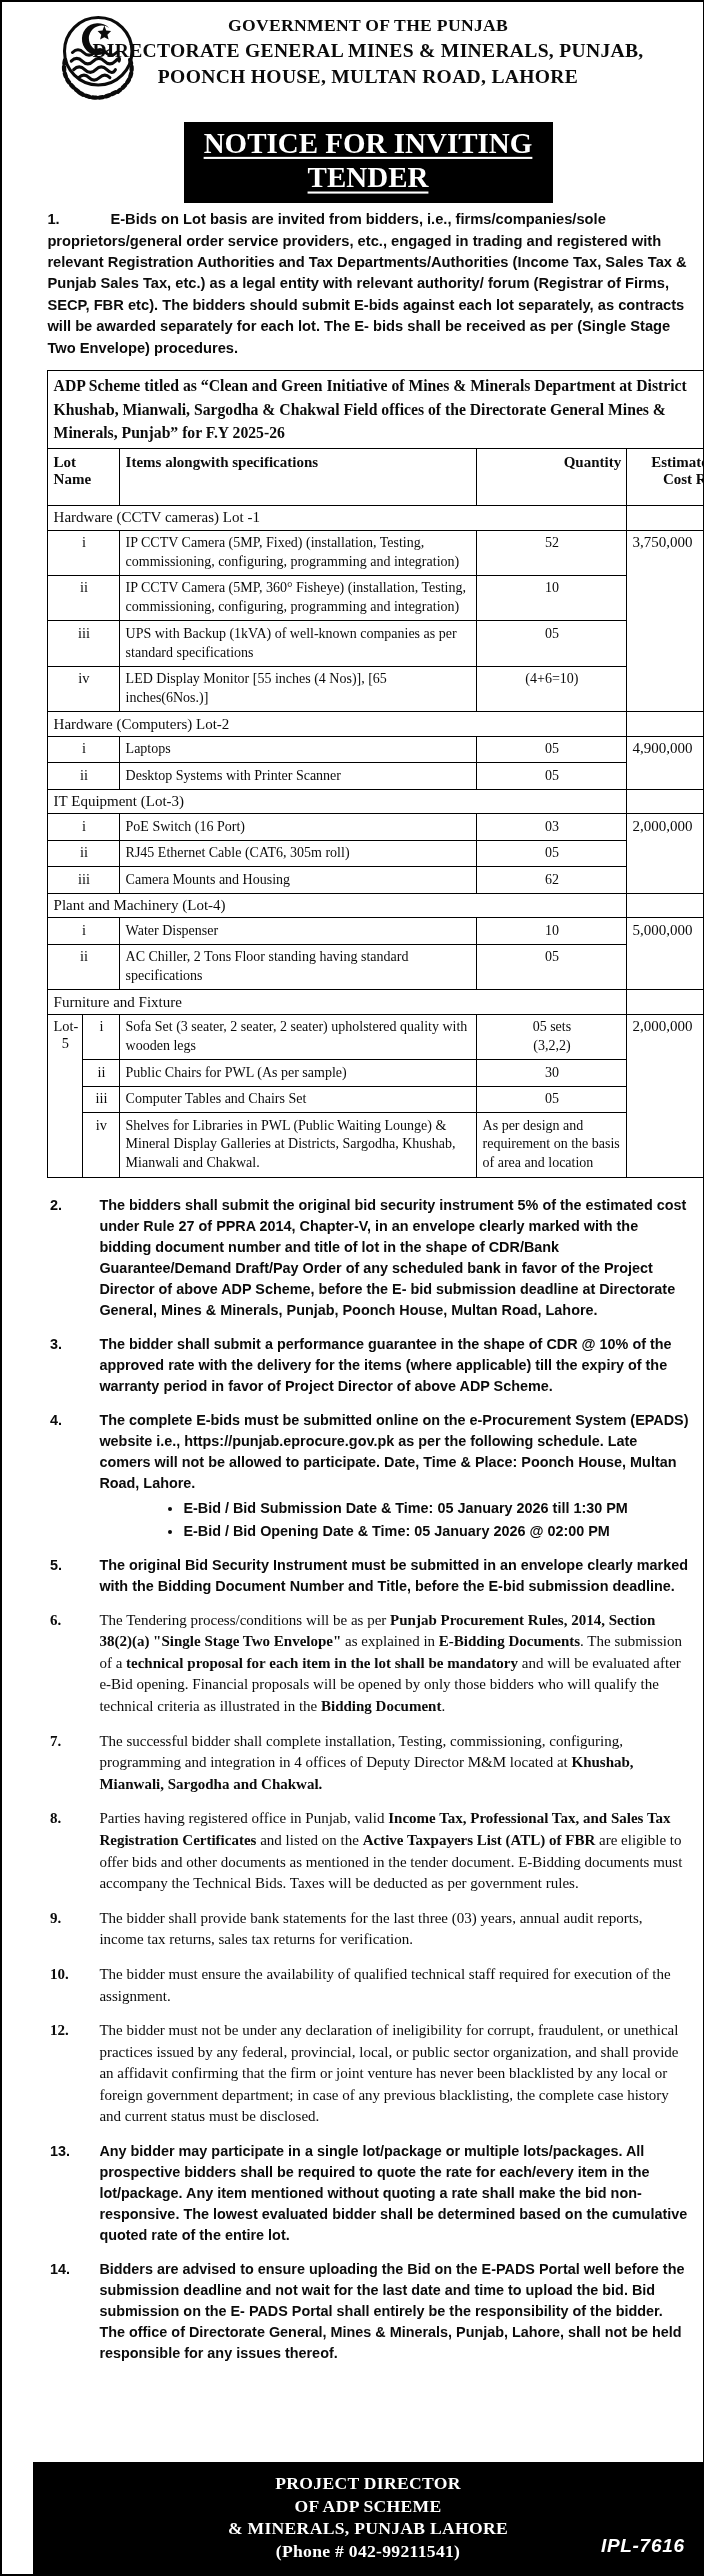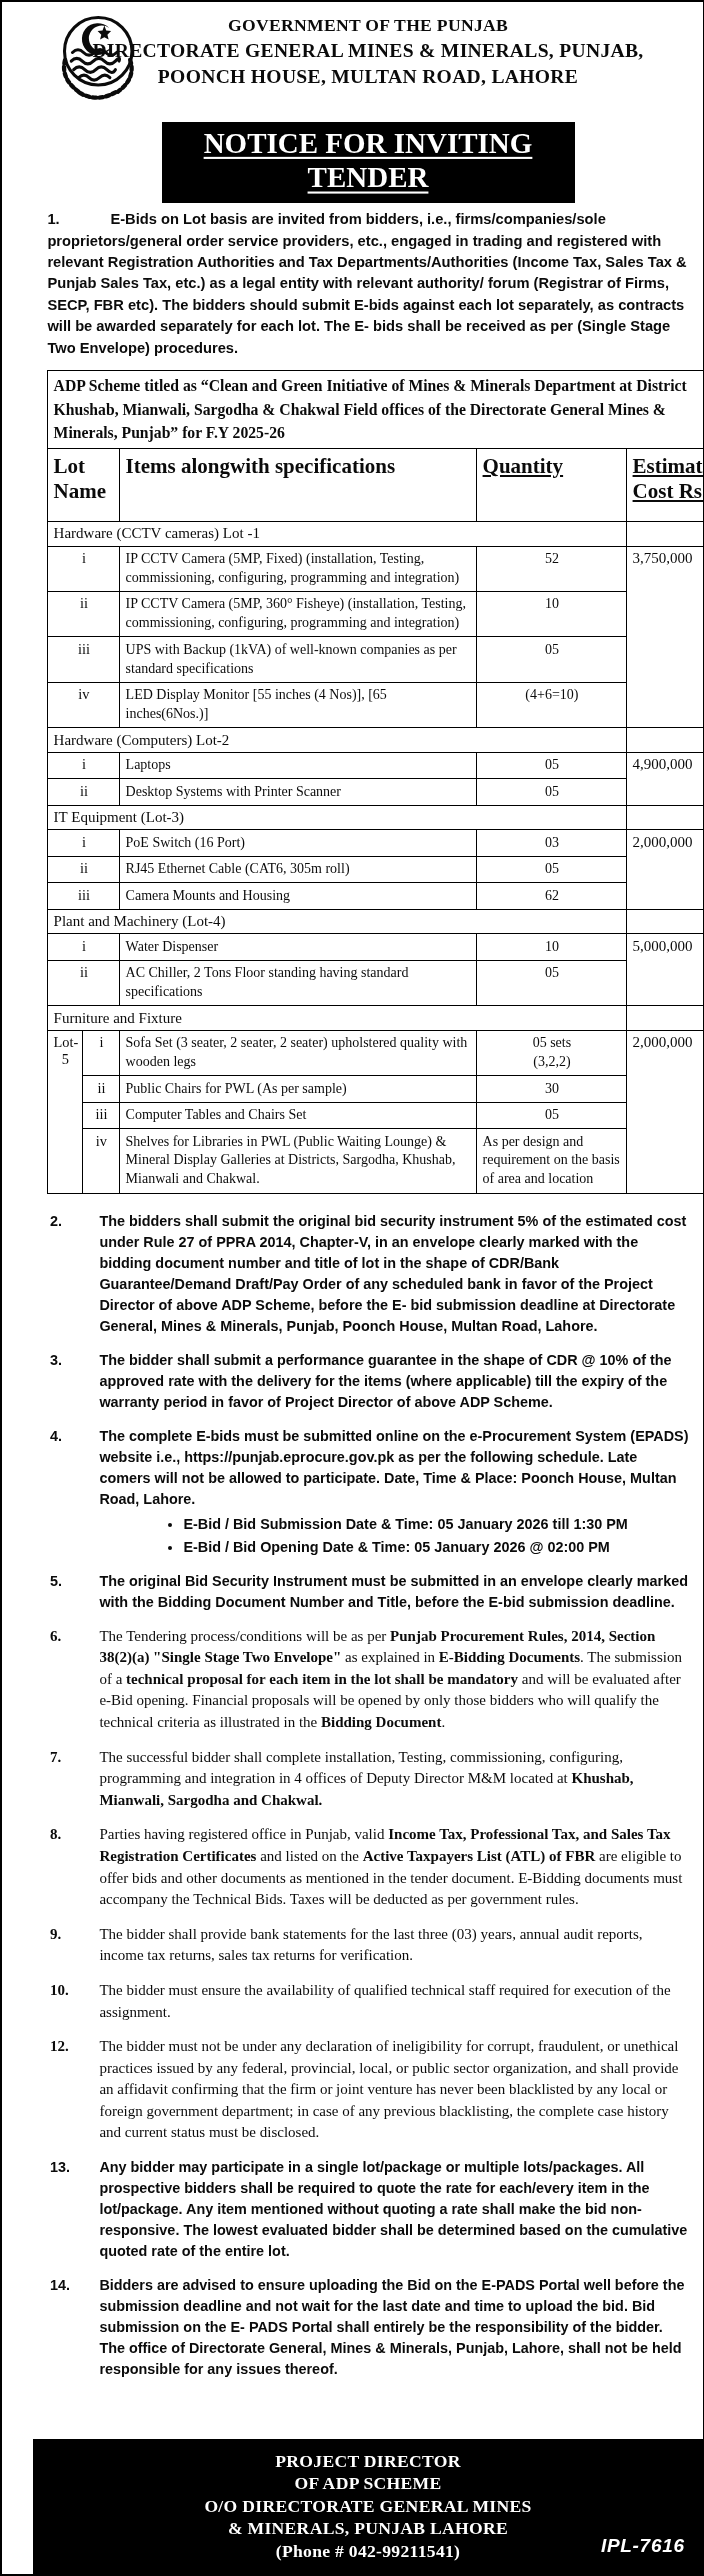--- a/index.html
+++ b/index.html
@@ -11,21 +11,21 @@
   }
   .content{flex:1 1 auto;padding:7.8px 14.4px 0 14.4px;overflow:hidden;}
   
   .header{position:relative;text-align:center;padding-top:5.2px;min-height:98px;}
   .logo{position:absolute;left:6.5px;top:2.6px;}
   .org-line{font-weight:700;letter-spacing:0.3px;}
   .org-line.l1{font-size:17.6px;}
   .org-line.l2{font-size:19.6px;margin-top:3.9px;}
   .org-line.l3{font-size:19.6px;margin-top:3.9px;}
   .banner{
-    width:413px;margin:9.2px auto 3.9px auto;background:#000;color:#fff;
+    width:369px;margin:9.2px auto 3.9px auto;background:#000;color:#fff;
     text-align:center;padding:5.2px 0 9.2px 0;
   }
   .banner span{
     font-family:"Liberation Serif",serif;font-weight:700;font-size:29px;
     letter-spacing:0;text-decoration:underline;text-underline-offset:3.9px;
     display:inline-block;transform:scaleY(1.05);
   }
   
   .para{position:relative;margin:0 0 13px 0;}
   .para .ptext{display:block;}
@@ -36,22 +36,22 @@
   .serif .pno{font-size:15px;}
   .b{font-weight:700;}
   .intro{margin:6.5px 0 10.5px 0;font-size:14.7px;}
   .pno-in{display:inline-block;width:63px;font-weight:700;}
   .bullets{margin:3.9px 0 0 84px;padding:0;list-style:disc;}
   .bullets li{margin:2px 0;font-family:"Liberation Sans",sans-serif;font-weight:700;font-size:14.4px;line-height:1.45;}
   
   table.tender{border-collapse:collapse;width:675px;margin:5.2px auto 17px auto;table-layout:fixed;}
   table.tender th,table.tender td{border:1.3px solid #000;padding:3.3px 5.2px;vertical-align:top;}
   td.ttl{font-weight:700;font-size:15.7px;line-height:1.5;padding:5.2px 6.5px;}
-  tr.cols th{font-weight:700;font-size:21px;text-align:left;vertical-align:top;padding:5.2px 5.2px 17px 5.2px;}
-  tr.cols th.c{text-align:left;text-decoration:underline;}
+  tr.cols th{font-weight:700;font-size:15px;text-align:left;vertical-align:top;padding:5.2px 5.2px 17px 5.2px;}
+  tr.cols th.c{text-align:right;}
   td.sec{font-weight:400;font-size:15px;padding:6.5px 3.9px 10.5px 2.6px;}
   td.sn{text-align:center;font-size:14.4px;}
   td.lot{text-align:center;font-size:14.4px;font-weight:400;padding-left:1.3px;padding-right:1.3px;}
   td.item{font-size:14px;line-height:1.35;}
   td.qty{text-align:center;font-size:14px;line-height:1.35;white-space:pre-line;}
   td.qty.left{text-align:left;}
   td.cost{font-size:15px;padding-left:2.6px;}
   
   .footer{
     flex:0 0 auto;margin-top:auto;background:#000;color:#fff;text-align:center;
@@ -279,20 +279,19 @@
           <span class="pno">14.</span>
           <span class="ptext"><span class="b">Bidders are advised to ensure uploading the Bid on the E-PADS Portal well before the submission deadline and not wait for the last date and time to upload the bid. Bid submission on the E- PADS Portal shall entirely be the responsibility of the bidder. The office of Directorate General, Mines &amp; Minerals, Punjab, Lahore, shall not be held responsible for any issues thereof.</span></span>
         </div>
       </div>
   </div>
 
   <div class="footer">
     <div id="footer-lines">
         <div class="fline">PROJECT DIRECTOR</div>
         <div class="fline">OF ADP SCHEME</div>
-        <div class="fline">O/O DIRECTORATE GENERAL MINES</div>
         <div class="fline">&amp; MINERALS, PUNJAB LAHORE</div>
         <div class="fline">(Phone # 042-99211541)</div>
       </div>
     <div class="footer-ref">IPL-7616</div>
   </div>
 </div>
 
 
 </body></html>

